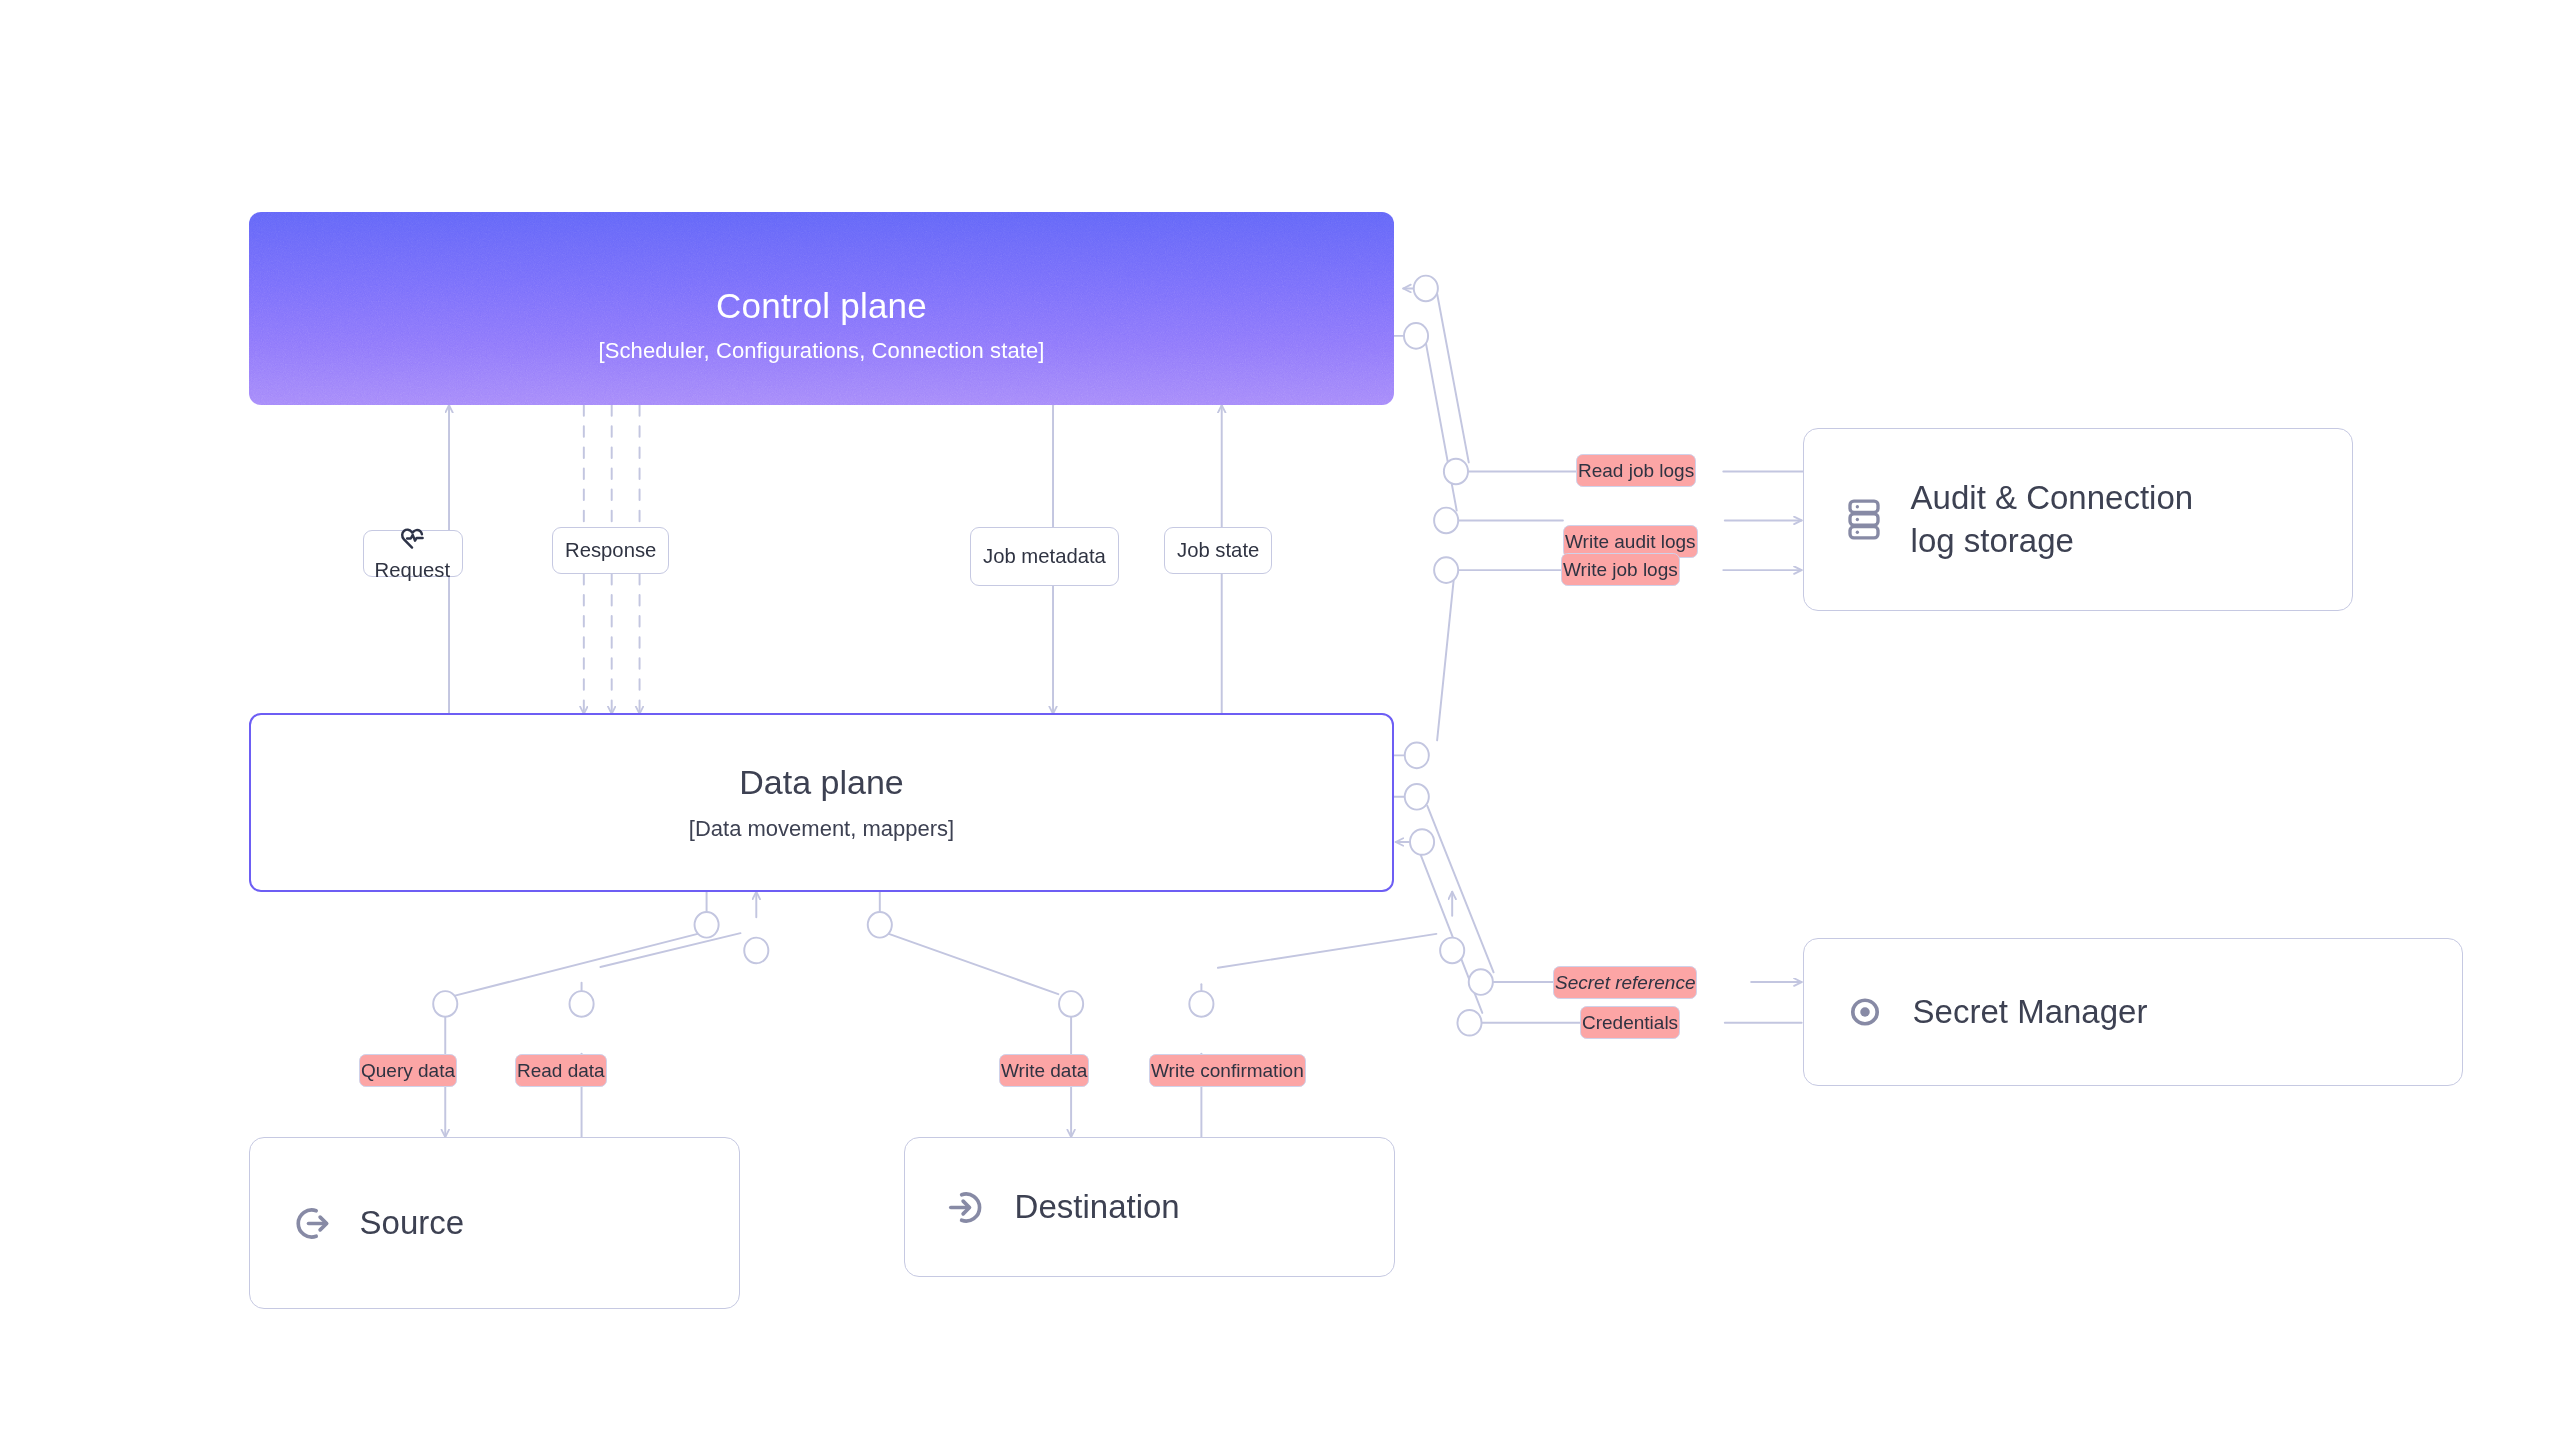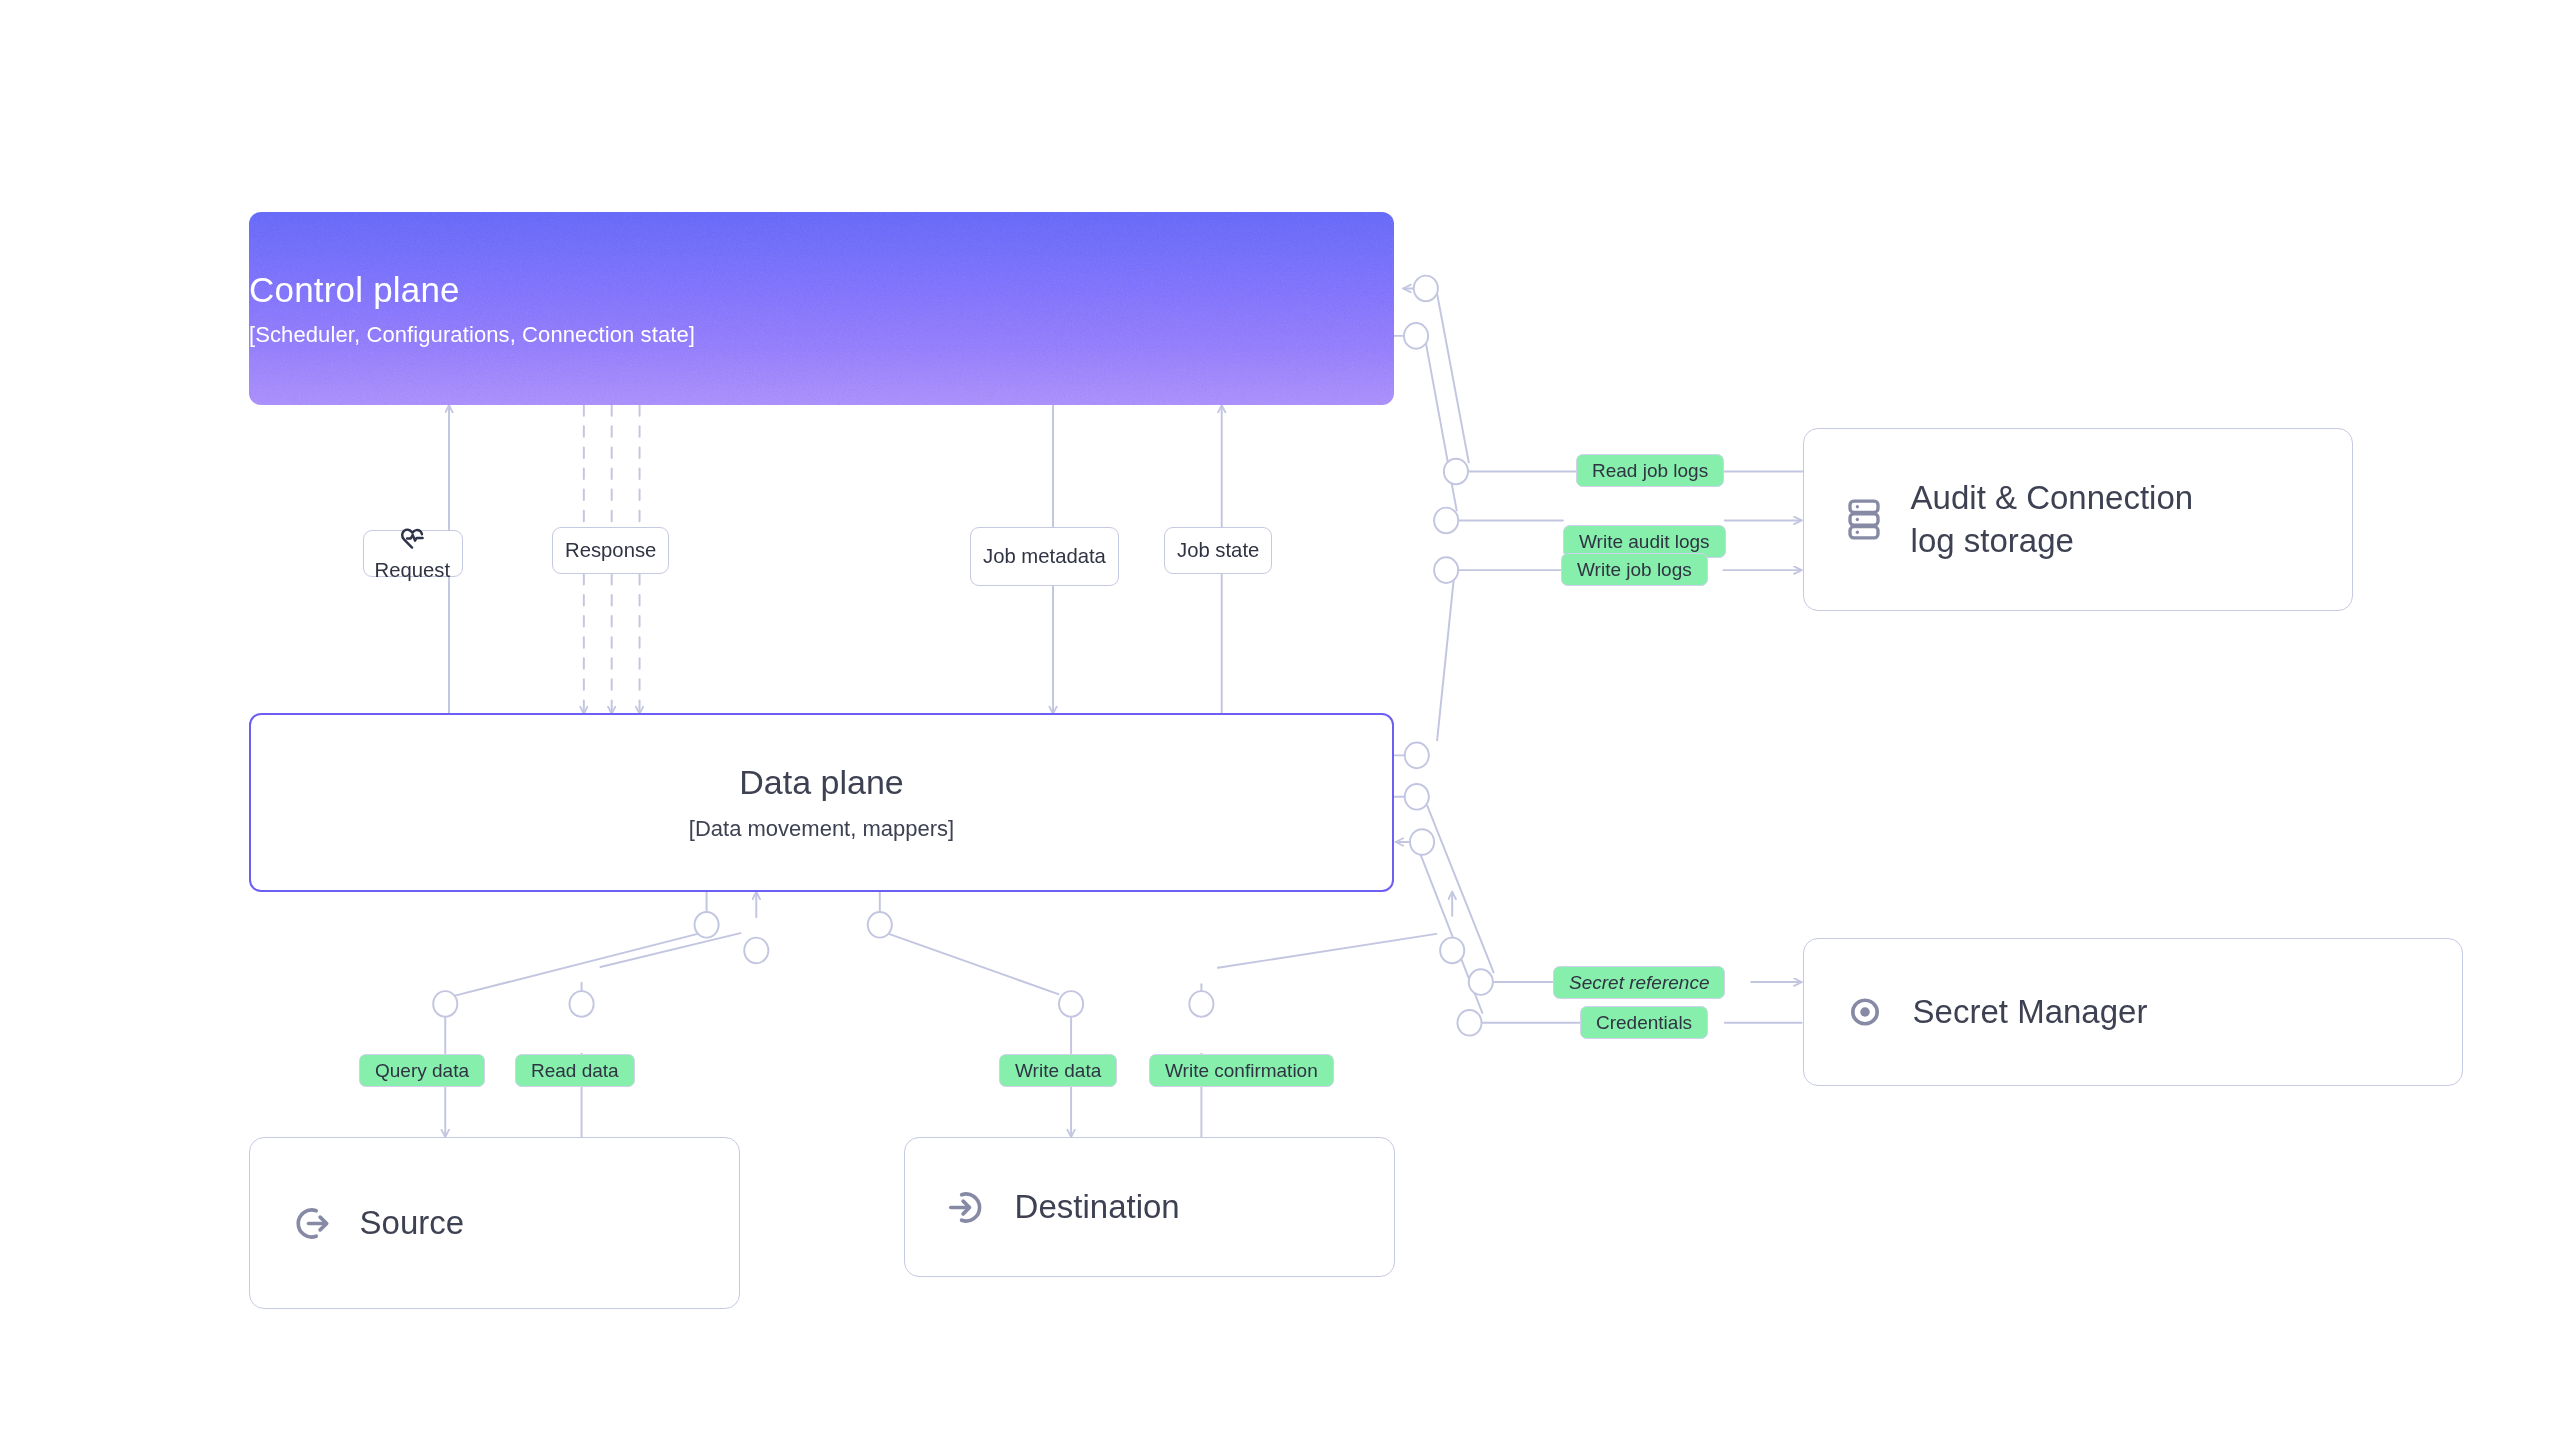--- a/index.html
+++ b/index.html
@@ -42,22 +42,24 @@
     position: absolute;
     inset: 0;
     opacity: .40;
     mix-blend-mode: overlay;
   }
   .control-inner {
     position: relative;
     height: 100%;
     display: flex;
     flex-direction: column;
+    align-items: center;
     justify-content: center;
     gap: 12px;
+    margin-top: 16px;
   }
   .control-title {
     color: #ffffff;
     font-size: 35px;
     letter-spacing: 0.2px;
   }
   .control-sub {
     color: #ffffff;
     font-size: 22px;
     letter-spacing: 0.1px;
@@ -115,26 +117,26 @@
     border: 1.5px solid #c6c9e2;
     border-radius: 9px;
     font-size: 20.3px;
     height: 42px;
     padding: 0 12px;
     gap: 7.5px;
     flex-direction: column;
   }
   .chip-white.with-icon { padding-left: 10.5px; }
   .chip-lav {
-    background: #86efac;
+    background: #fca5a5;
     border: 1.5px solid #cfd2ea;
     border-radius: 6.8px;
     font-size: 19px;
     height: 33px;
-    padding: 0 15px;
+    padding: 0 1px;
   }
   .chip-icon {
     display: flex;
     align-items: center;
     color: #2d3348;
   }
 </style>
 </head>
 <body>
 

